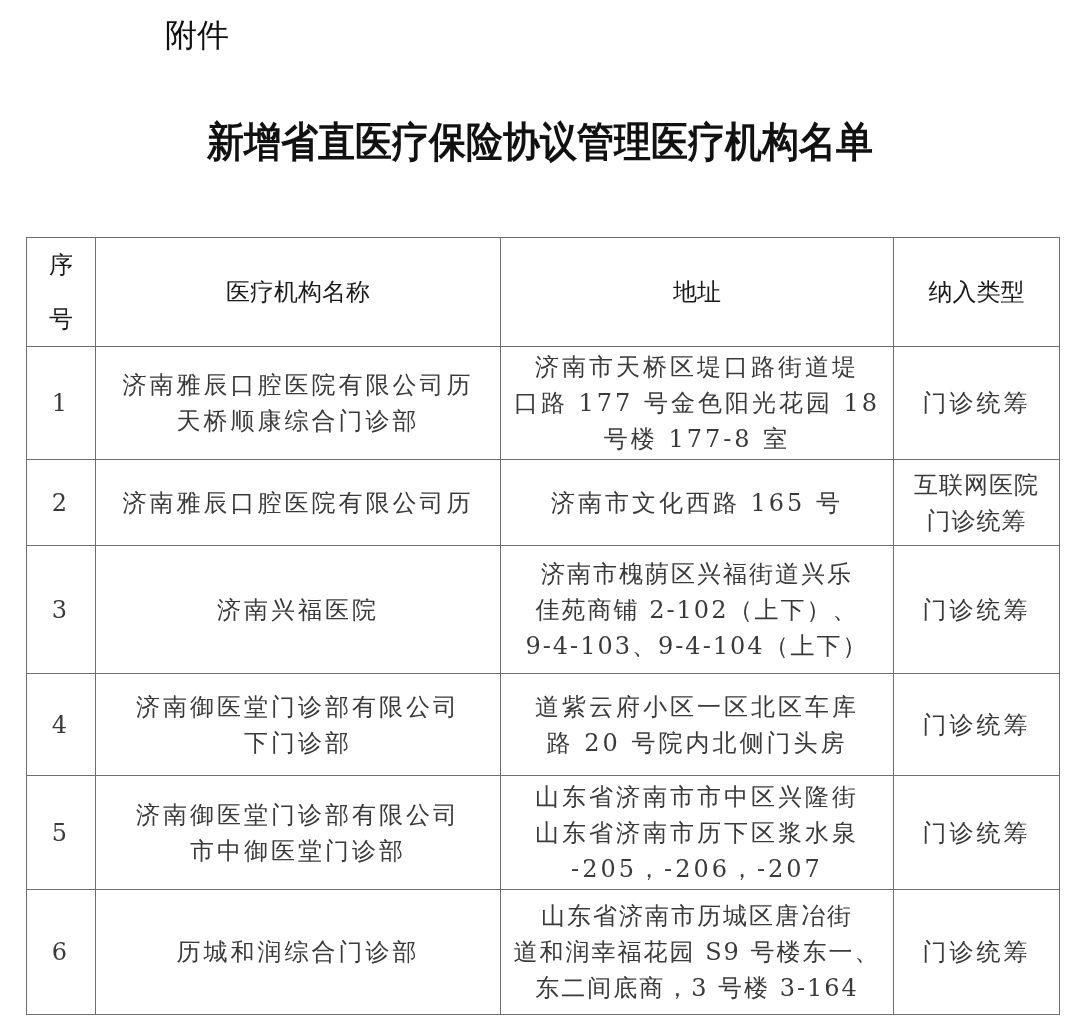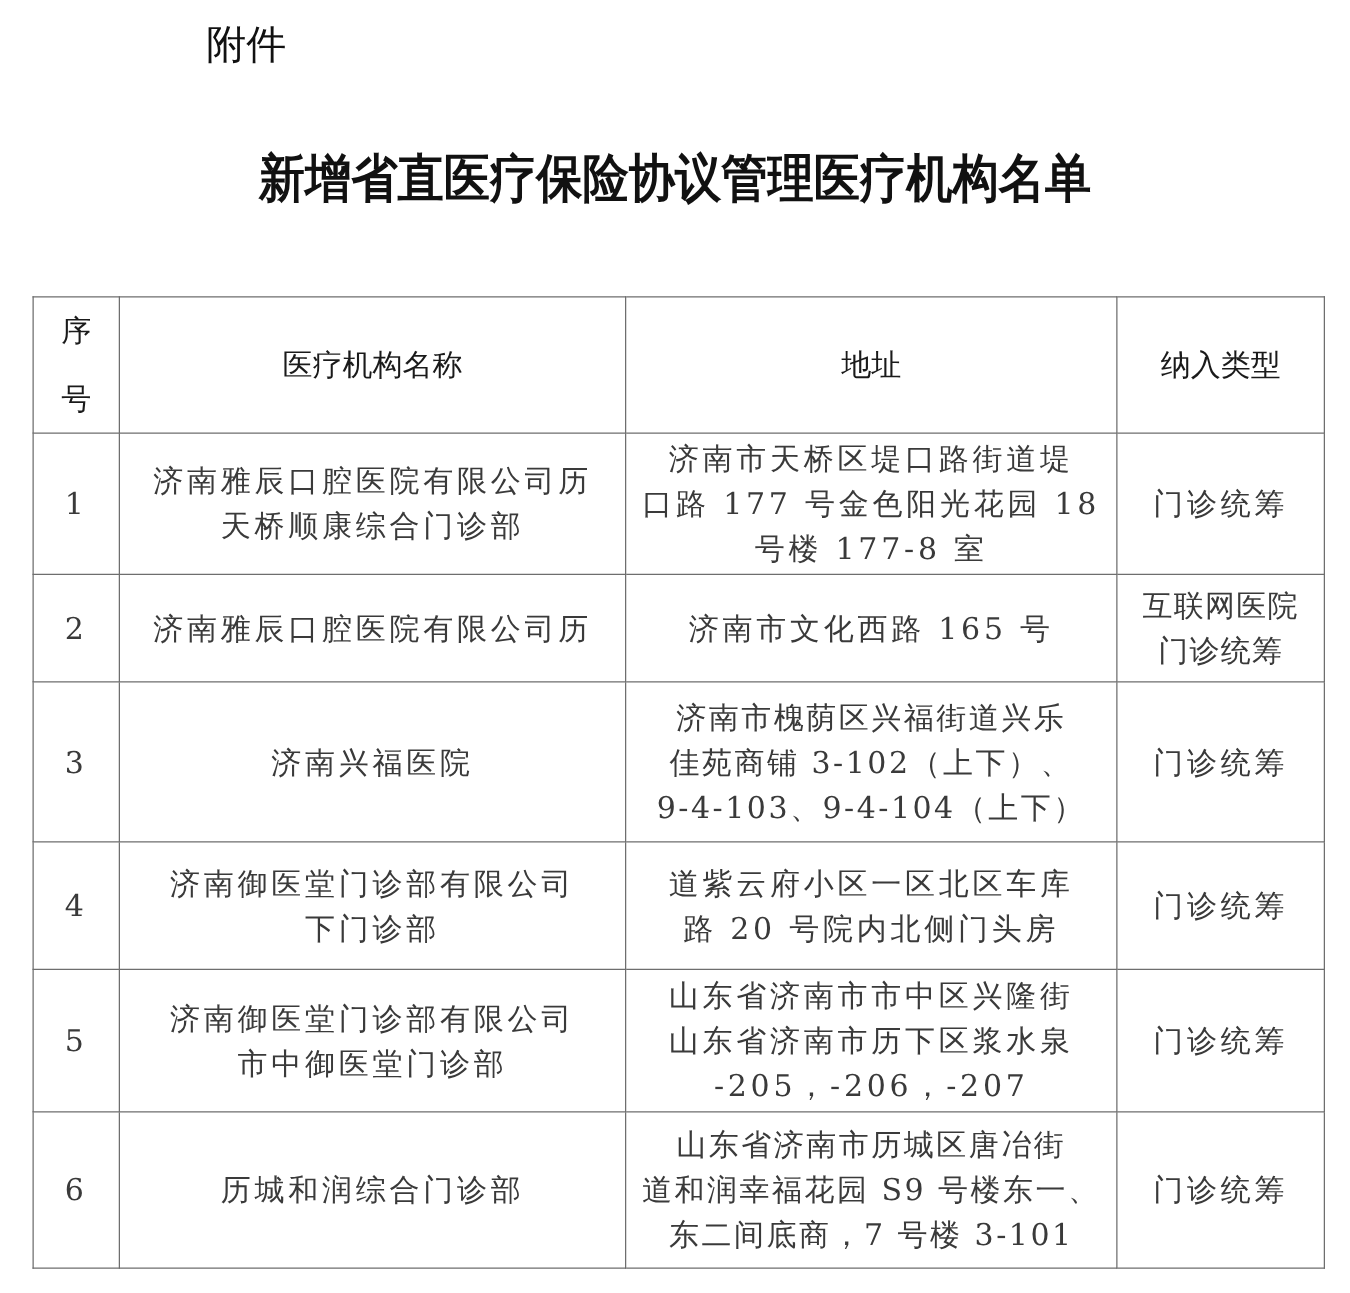--- a/index.html
+++ b/index.html
@@ -128,21 +128,21 @@
         <div>门诊统筹</div>
       </td>
     </tr>
     <tr style="height:128px">
       <td class="seq">3</td>
       <td>
         <div>济南兴福医院</div>
       </td>
       <td style="letter-spacing:2px">
         <div>济南市槐荫区兴福街道兴乐</div>
-        <div>佳苑商铺 3-102（上下）、</div>
+        <div>佳苑商铺 2-102（上下）、</div>
         <div>9-4-103、9-4-104（上下）</div>
       </td>
       <td class="type">门诊统筹</td>
     </tr>
     <tr style="height:102px">
       <td class="seq">4</td>
       <td>
         <div>济南御医堂门诊部有限公司</div>
         <div>下门诊部</div>
       </td>
@@ -166,18 +166,18 @@
       <td class="type">门诊统筹</td>
     </tr>
     <tr style="height:125px">
       <td class="seq">6</td>
       <td>
         <div>历城和润综合门诊部</div>
       </td>
       <td style="letter-spacing:2px">
         <div>山东省济南市历城区唐冶街</div>
         <div>道和润幸福花园 S9 号楼东一、</div>
-        <div>东二间底商，7 号楼 3-101</div>
+        <div>东二间底商，3 号楼 3-164</div>
       </td>
       <td class="type">门诊统筹</td>
     </tr>
   </tbody>
 </table>
 
 </body></html>

